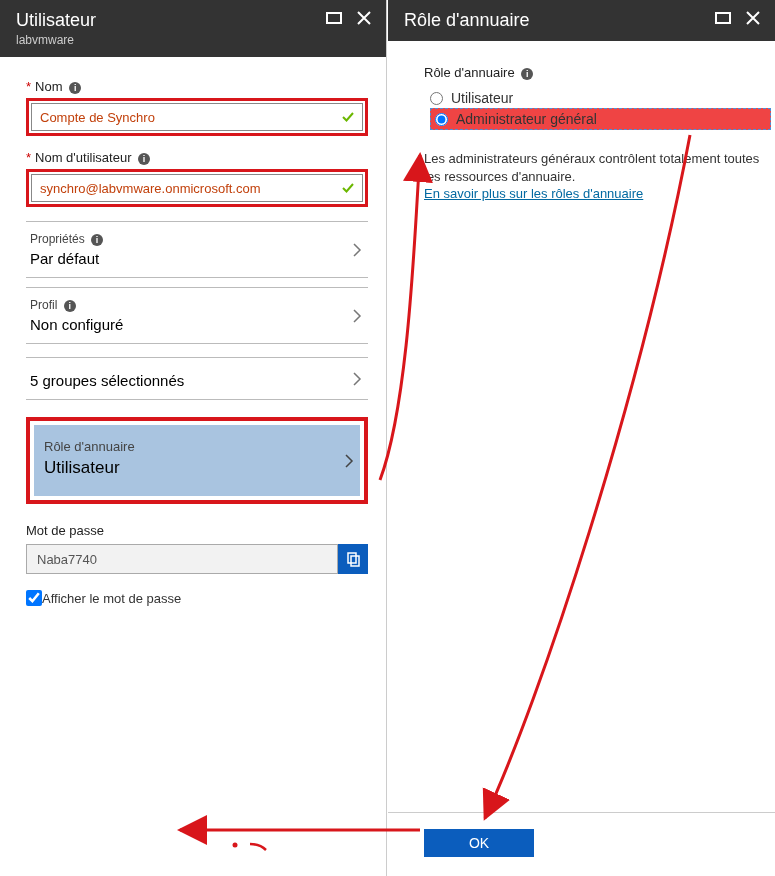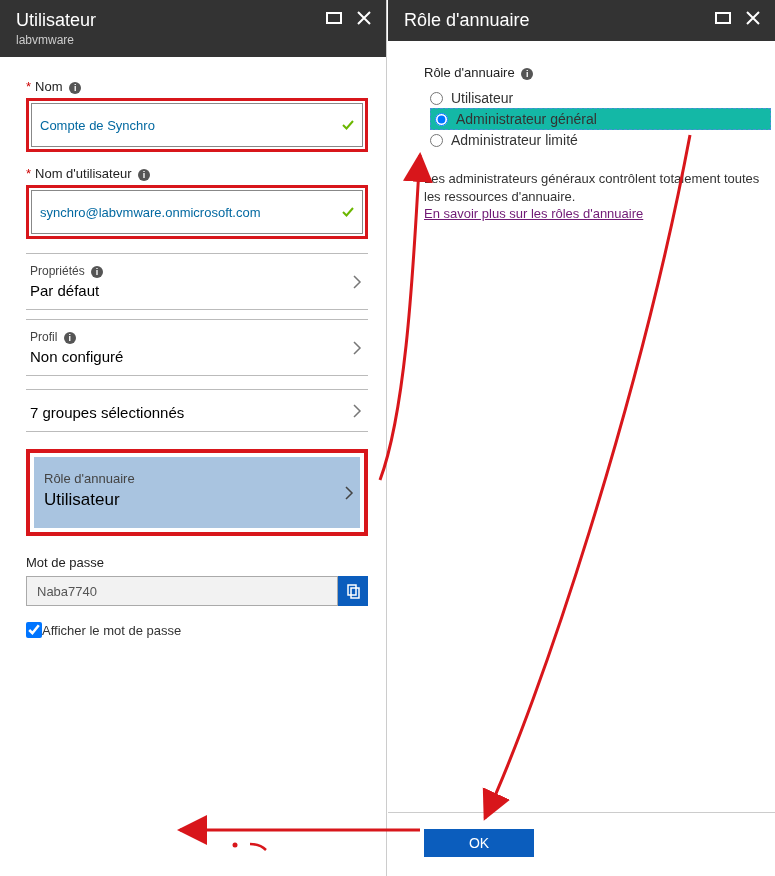--- a/index.html
+++ b/index.html
@@ -40,22 +40,22 @@
 .req-star { color: #c00; margin-right: 4px; }
 .label-row { font-size: 13px; color: #222; margin-bottom: 4px; }
 .info-dot {
   display: inline-block; width: 12px; height: 12px; border-radius: 50%;
   background: #555; color: #fff; font-size: 9px; line-height: 12px;
   text-align: center; font-weight: bold; margin-left: 3px;
 }
 
 .hlbox { border: 3px solid #d8161b; padding: 2px; margin-bottom: 14px; }
 .textfield {
-  width: 100%; height: 44px; border: 1px solid #888; padding: 0 28px 0 8px;
-  font-size: 13px; color: #0369a1; background: #fff; position: relative;
+  width: 100%; height: 28px; border: 1px solid #888; padding: 0 28px 0 8px;
+  font-size: 13px; color: #c2410c; background: #fff; position: relative;
 }
 .field-wrap { position: relative; }
 .check-icon {
   position: absolute; right: 8px; top: 50%; transform: translateY(-50%);
   width: 14px; height: 14px;
 }
 
 .list-item {
   border-top: 1px solid #bbb;
   border-bottom: 1px solid #bbb;
@@ -94,23 +94,23 @@
 .footer {
   position: absolute; bottom: 0; left: 0; right: 0; height: 64px;
   border-top: 1px solid #ccc; padding: 16px 0 0 36px;
 }
 .btn-primary {
   background: #0b5dbd; color: #fff; border: none; padding: 6px 32px;
   font-size: 14px; min-width: 110px;
 }
 
 .radio-row { display: flex; align-items: center; gap: 8px; padding: 2px 0; font-size: 14px; }
-.radio-row.sel { border: 1px dashed #4a90d9; background: #14b8a6; }
+.radio-row.sel { border: 1px dashed #4a90d9; background: #ef4444; }
 .desc { margin-top: 20px; font-size: 13px; color: #333; line-height: 1.4; }
-.link { color: #701a75; }
+.link { color: #0369a1; }
 
 
 .arrow-svg { position: absolute; pointer-events: none; }
 </style>
 </head>
 <body>
 
 <div class="pane pane-left">
   <div class="pane-header">
     <div class="titles">
@@ -172,21 +172,21 @@
 
     <div class="list-item" style="margin-top:10px;">
       <div class="li-top"><span>Profil</span> <span class="info-dot">i</span></div>
       <div class="li-bot">Non configuré</div>
       <span class="chev"><svg viewBox="0 0 10 16">
             <path d="M2 2 L8 8 L2 14" fill="none" stroke="#777" stroke-width="1.5"></path>
           </svg></span>
     </div>
 
     <div class="list-item">
-      <div class="li-bot">7 groupes sélectionnés</div>
+      <div class="li-bot">5 groupes sélectionnés</div>
       <span class="chev"><svg viewBox="0 0 10 16">
             <path d="M2 2 L8 8 L2 14" fill="none" stroke="#777" stroke-width="1.5"></path>
           </svg></span>
     </div>
 
     <div class="hlbox-big">
       <div class="role-item">
         <div class="li-top">Rôle d'annuaire</div>
         <div class="li-bot">Utilisateur</div>
         <span class="chev"><svg viewBox="0 0 10 16">
@@ -241,24 +241,20 @@
     </div>
     <div style="padding-left:6px;">
       <label class="radio-row">
         <input type="radio" name="role" style="">
           <span>Utilisateur</span>
       </label>
       <label class="radio-row sel" style="padding:2px 4px;">
         <input type="radio" name="role" checked="" style="">
           <span>Administrateur général</span>
       </label>
-      <label class="radio-row">
-        <input type="radio" name="role" style="">
-          <span>Administrateur limité</span>
-      </label>
     </div>
     <div class="desc">Les administrateurs généraux contrôlent totalement toutes les ressources d'annuaire.</div>
     <a href="#" class="link" style="font-size:13px;">En savoir plus sur les rôles d'annuaire</a>
   </div>
 
   <div class="footer">
     <button class="btn-primary">OK</button>
   </div>
 </div>
 

